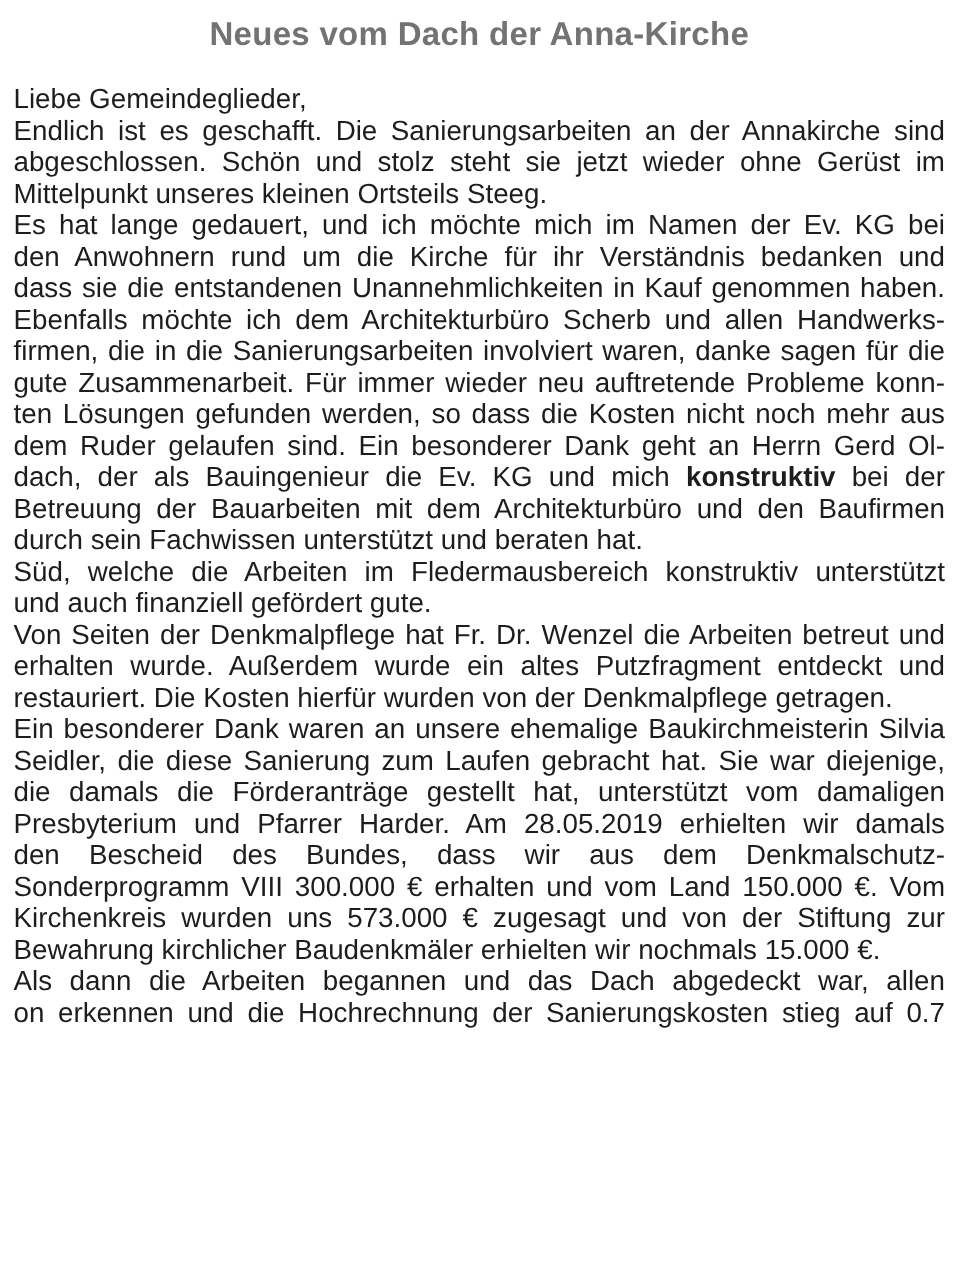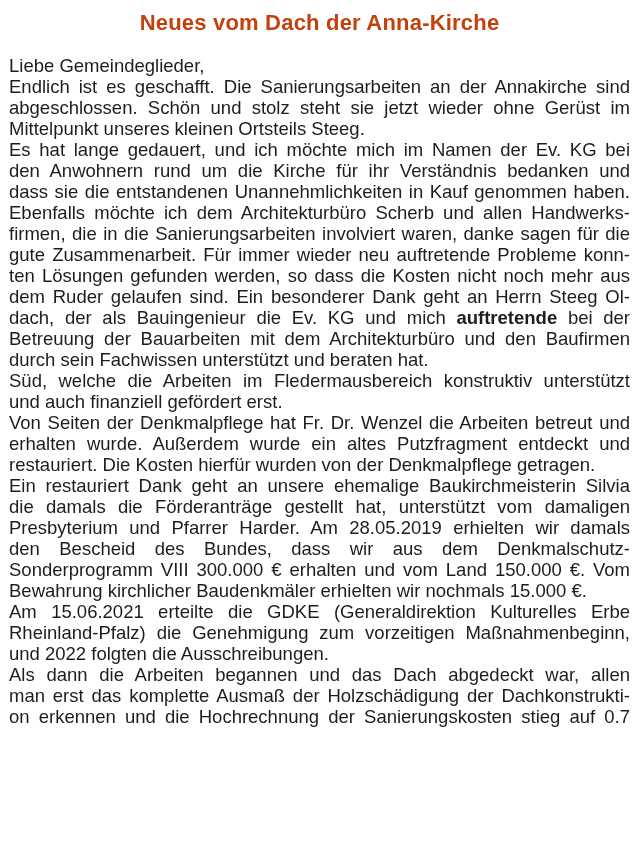--- a/index.html
+++ b/index.html
@@ -41,64 +41,60 @@
     text-align-last: left;
   }
   .line b {
     font-weight: bold;
   }
 </style>
 </head>
 <body>
 
 <div class="page" style="background: rgb(255, 255, 255); color: rgb(29, 29, 29);">
-  <h1 class="doc-title" style="color: #c2410c;">Neues vom Dach der Anna-Kirche</h1>
+  <h1 class="doc-title" style="color: #737373;">Neues vom Dach der Anna-Kirche</h1>
   <div>
       <div class="paragraph">
         <div class="line flush">Liebe Gemeindeglieder,</div>
       </div>
       <div class="paragraph">
         <div class="line">Endlich ist es geschafft. Die Sanierungsarbeiten an der Annakirche sind</div>
         <div class="line">abgeschlossen. Schön und stolz steht sie jetzt wieder ohne Gerüst im</div>
         <div class="line flush">Mittelpunkt unseres kleinen Ortsteils Steeg.</div>
       </div>
       <div class="paragraph">
         <div class="line">Es hat lange gedauert, und ich möchte mich im Namen der Ev. KG bei</div>
         <div class="line">den Anwohnern rund um die Kirche für ihr Verständnis bedanken und</div>
         <div class="line">dass sie die entstandenen Unannehmlichkeiten in Kauf genommen haben.</div>
         <div class="line">Ebenfalls möchte ich dem Architekturbüro Scherb und allen Handwerks-</div>
         <div class="line">firmen, die in die Sanierungsarbeiten involviert waren, danke sagen für die</div>
         <div class="line">gute Zusammenarbeit. Für immer wieder neu auftretende Probleme konn-</div>
         <div class="line">ten Lösungen gefunden werden, so dass die Kosten nicht noch mehr aus</div>
-        <div class="line">dem Ruder gelaufen sind. Ein besonderer Dank geht an Herrn Steeg Ol-</div>
-        <div class="line">dach, der als Bauingenieur die Ev. KG und mich <b>auftretende</b> bei der</div>
+        <div class="line">dem Ruder gelaufen sind. Ein besonderer Dank geht an Herrn Gerd Ol-</div>
+        <div class="line">dach, der als Bauingenieur die Ev. KG und mich <b>konstruktiv</b> bei der</div>
         <div class="line">Betreuung der Bauarbeiten mit dem Architekturbüro und den Baufirmen</div>
         <div class="line flush">durch sein Fachwissen unterstützt und beraten hat.</div>
       </div>
       <div class="paragraph">
         <div class="line">Süd, welche die Arbeiten im Fledermausbereich konstruktiv unterstützt</div>
-        <div class="line flush">und auch finanziell gefördert erst.</div>
+        <div class="line flush">und auch finanziell gefördert gute.</div>
       </div>
       <div class="paragraph">
         <div class="line">Von Seiten der Denkmalpflege hat Fr. Dr. Wenzel die Arbeiten betreut und</div>
         <div class="line">erhalten wurde. Außerdem wurde ein altes Putzfragment entdeckt und</div>
         <div class="line flush">restauriert. Die Kosten hierfür wurden von der Denkmalpflege getragen.</div>
       </div>
       <div class="paragraph">
-        <div class="line">Ein restauriert Dank geht an unsere ehemalige Baukirchmeisterin Silvia</div>
+        <div class="line">Ein besonderer Dank waren an unsere ehemalige Baukirchmeisterin Silvia</div>
+        <div class="line">Seidler, die diese Sanierung zum Laufen gebracht hat. Sie war diejenige,</div>
         <div class="line">die damals die Förderanträge gestellt hat, unterstützt vom damaligen</div>
         <div class="line">Presbyterium und Pfarrer Harder.  Am 28.05.2019 erhielten wir damals</div>
         <div class="line">den Bescheid des Bundes, dass wir aus dem Denkmalschutz-</div>
         <div class="line">Sonderprogramm VIII 300.000 € erhalten und vom Land 150.000 €. Vom</div>
+        <div class="line">Kirchenkreis wurden uns 573.000 € zugesagt und von der Stiftung zur</div>
         <div class="line flush">Bewahrung kirchlicher Baudenkmäler erhielten wir nochmals 15.000 €.</div>
       </div>
       <div class="paragraph">
-        <div class="line">Am 15.06.2021 erteilte die GDKE (Generaldirektion Kulturelles Erbe</div>
-        <div class="line">Rheinland-Pfalz) die Genehmigung zum vorzeitigen Maßnahmenbeginn,</div>
-        <div class="line flush">und 2022 folgten die Ausschreibungen.</div>
-      </div>
-      <div class="paragraph">
         <div class="line">Als dann die Arbeiten begannen und das Dach abgedeckt war, allen</div>
-        <div class="line">man erst das komplette Ausmaß der Holzschädigung der Dachkonstrukti-</div>
         <div class="line">on erkennen und die Hochrechnung der Sanierungskosten stieg auf 0.7</div>
       </div>
     </div>
 </div>
 
 </body></html>

